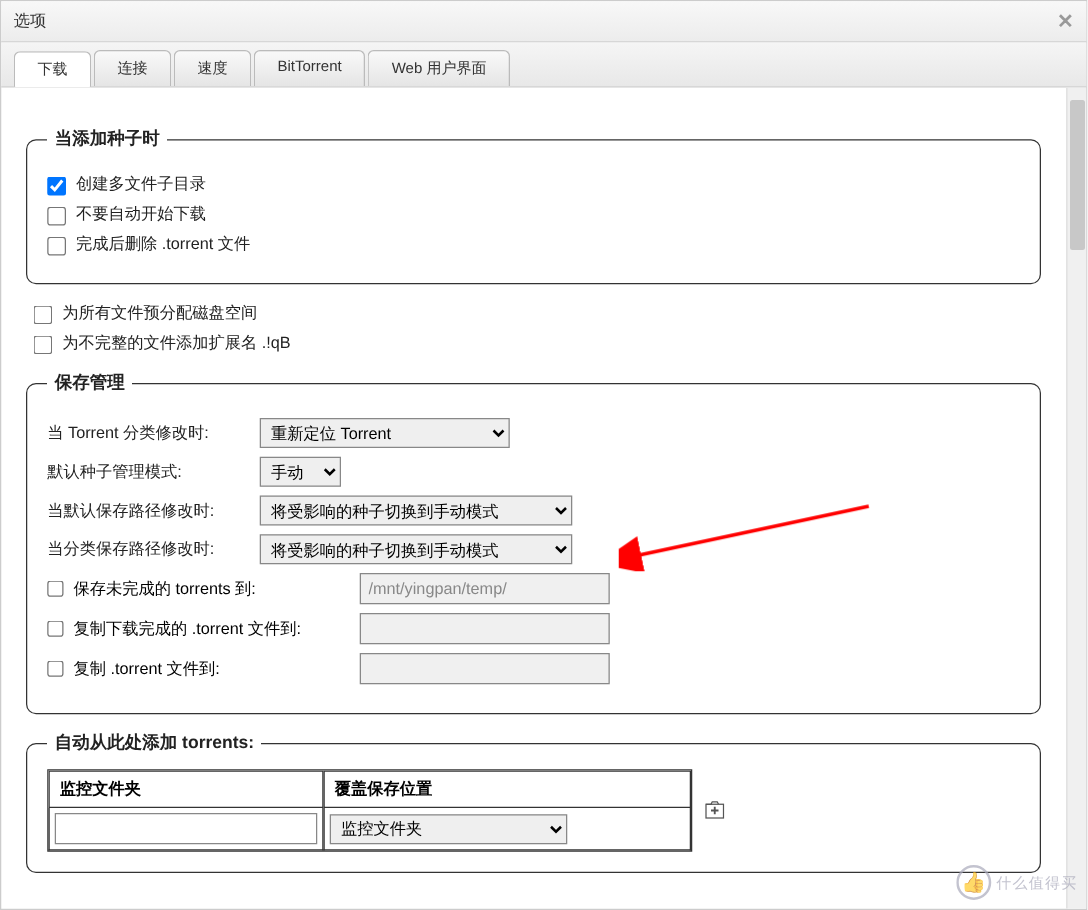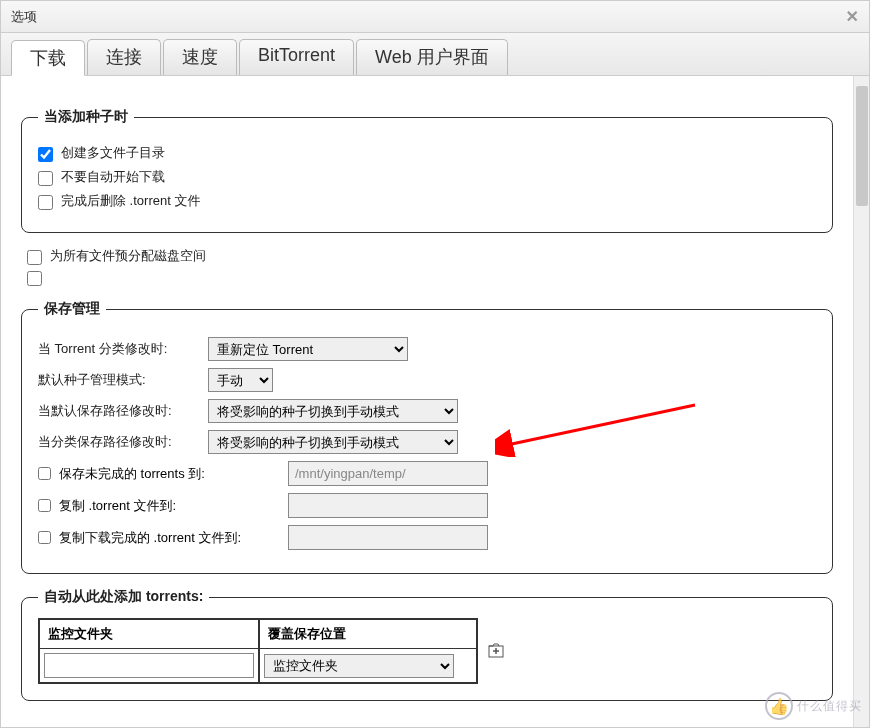--- a/index.html
+++ b/index.html
@@ -2,21 +2,21 @@
 <html><head>
 <meta charset="utf-8">
 <style>
 * { box-sizing: border-box; margin: 0; padding: 0; }
 body { font-family: Arial, "Microsoft YaHei", sans-serif; font-size: 13px; background: #fff; width: 870px; height: 728px; overflow: hidden; position: relative; }
 .dialog { width: 870px; height: 728px; background: #fff; border: 1px solid #ccc; display: flex; flex-direction: column; }
 .titlebar { background: linear-gradient(#f8f8f8, #ececec); border-bottom: 1px solid #ccc; padding: 6px 10px; display: flex; justify-content: space-between; align-items: center; }
 .titlebar-title { font-size: 13px; color: #333; }
 .close-btn { font-size: 16px; color: #999; cursor: pointer; font-weight: bold; }
 .tabbar { background: linear-gradient(#f5f5f5, #e8e8e8); padding: 6px 10px 0 10px; display: flex; gap: 2px; border-bottom: 1px solid #ccc; }
-.tab { padding: 5px 18px; border: 1px solid #bbb; border-bottom: none; border-radius: 5px 5px 0 0; background: linear-gradient(#f9f9f9, #e5e5e5); cursor: pointer; font-size: 18px; color: #333; }
+.tab { padding: 5px 18px; border: 1px solid #bbb; border-bottom: none; border-radius: 5px 5px 0 0; background: linear-gradient(#f9f9f9, #e5e5e5); cursor: pointer; font-size: 12px; color: #333; }
 .tab.active { background: #fff; border-bottom: 1px solid #fff; position: relative; top: 1px; }
 .content-wrap { flex: 1; display: flex; overflow: hidden; }
 .content { flex: 1; padding: 32px 20px; overflow-y: auto; }
 .scrollbar-track { width: 16px; background: #f0f0f0; border-left: 1px solid #ddd; position: relative; }
 .scrollbar-thumb { width: 12px; height: 120px; background: #c8c8c8; border-radius: 2px; position: absolute; top: 10px; left: 2px; }
 fieldset { border: 1px solid #333; border-radius: 8px; padding: 12px 16px 16px 16px; margin-bottom: 14px; }
 legend { padding: 0 6px; font-size: 14px; font-weight: bold; color: #222; }
 .check-row { display: flex; align-items: flex-end; gap: 8px; margin: 6px 0; }
 .check-row input[type="checkbox"] { width: 15px; height: 15px; cursor: pointer; }
 .check-row label { cursor: pointer; color: #222; }
@@ -81,20 +81,21 @@
         </div>
       </fieldset>
 
       <div class="standalone-checks">
         <div class="check-row">
           <input type="checkbox" style="">
           <label>为所有文件预分配磁盘空间</label>
         </div>
         <div class="check-row">
           <input type="checkbox" style="">
+          <label>为不完整的文件添加扩展名 .!qB</label>
         </div>
       </div>
 
       <fieldset>
         <legend>保存管理</legend>
 
         <div class="form-row">
           <span class="form-label">当 Torrent 分类修改时:</span>
           <select style="width:200px;"><option>重新定位 Torrent</option></select>
         </div>
@@ -114,37 +115,37 @@
         <div class="form-row">
           <span class="form-label-wide">
             <input type="checkbox" style="">
             <label>保存未完成的 torrents 到:</label>
           </span>
           <input type="text" disabled="" value="/mnt/yingpan/temp/" style="">
         </div>
         <div class="form-row">
           <span class="form-label-wide">
             <input type="checkbox" style="">
-            <label>复制 .torrent 文件到:</label>
+            <label>复制下载完成的 .torrent 文件到:</label>
           </span>
           <input type="text" disabled="" value="" style="">
         </div>
         <div class="form-row">
           <span class="form-label-wide">
             <input type="checkbox" style="">
-            <label>复制下载完成的 .torrent 文件到:</label>
+            <label>复制 .torrent 文件到:</label>
           </span>
           <input type="text" disabled="" value="" style="">
         </div>
       </fieldset>
 
       <fieldset>
         <legend>自动从此处添加 torrents:</legend>
         <div style="display:flex; align-items:center; gap:10px;">
-          <div class="table-wrap" style="width:440px;">
+          <div class="table-wrap" style="width:516px;">
             <div class="table-head">
               <div class="th th1">监控文件夹</div>
               <div class="th th2">覆盖保存位置</div>
             </div>
             <div class="table-row">
               <div class="td td1"><input type="text" value="" style=""></div>
               <div class="td td2">
                 <select><option>监控文件夹</option></select>
               </div>
             </div>

